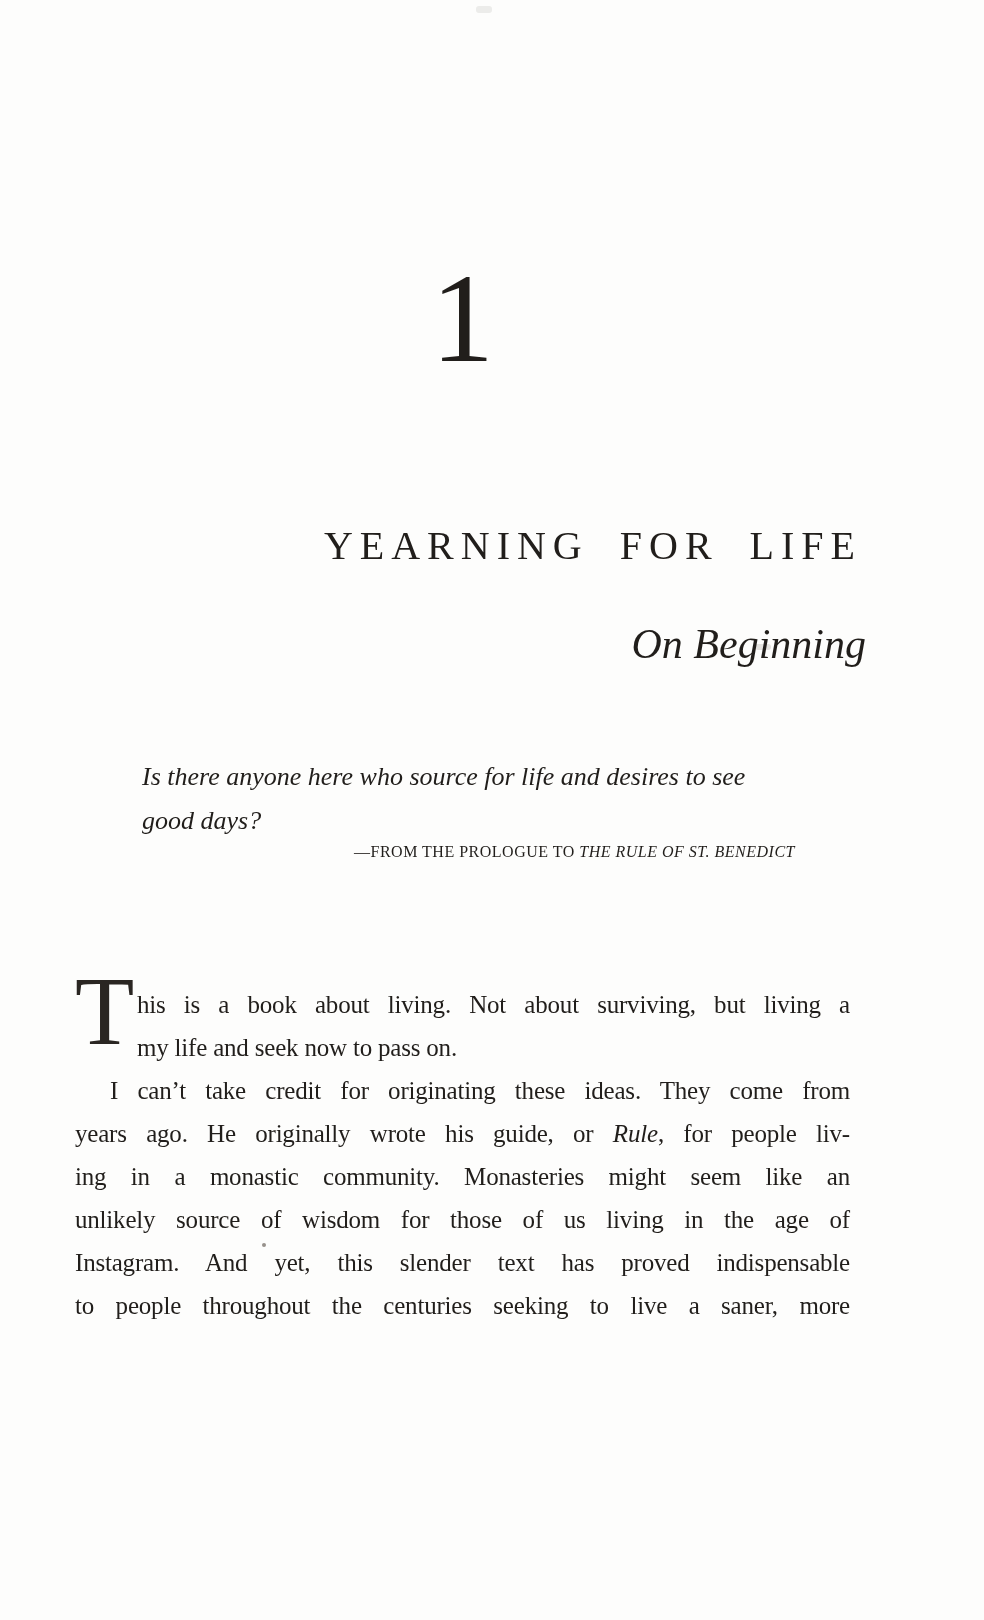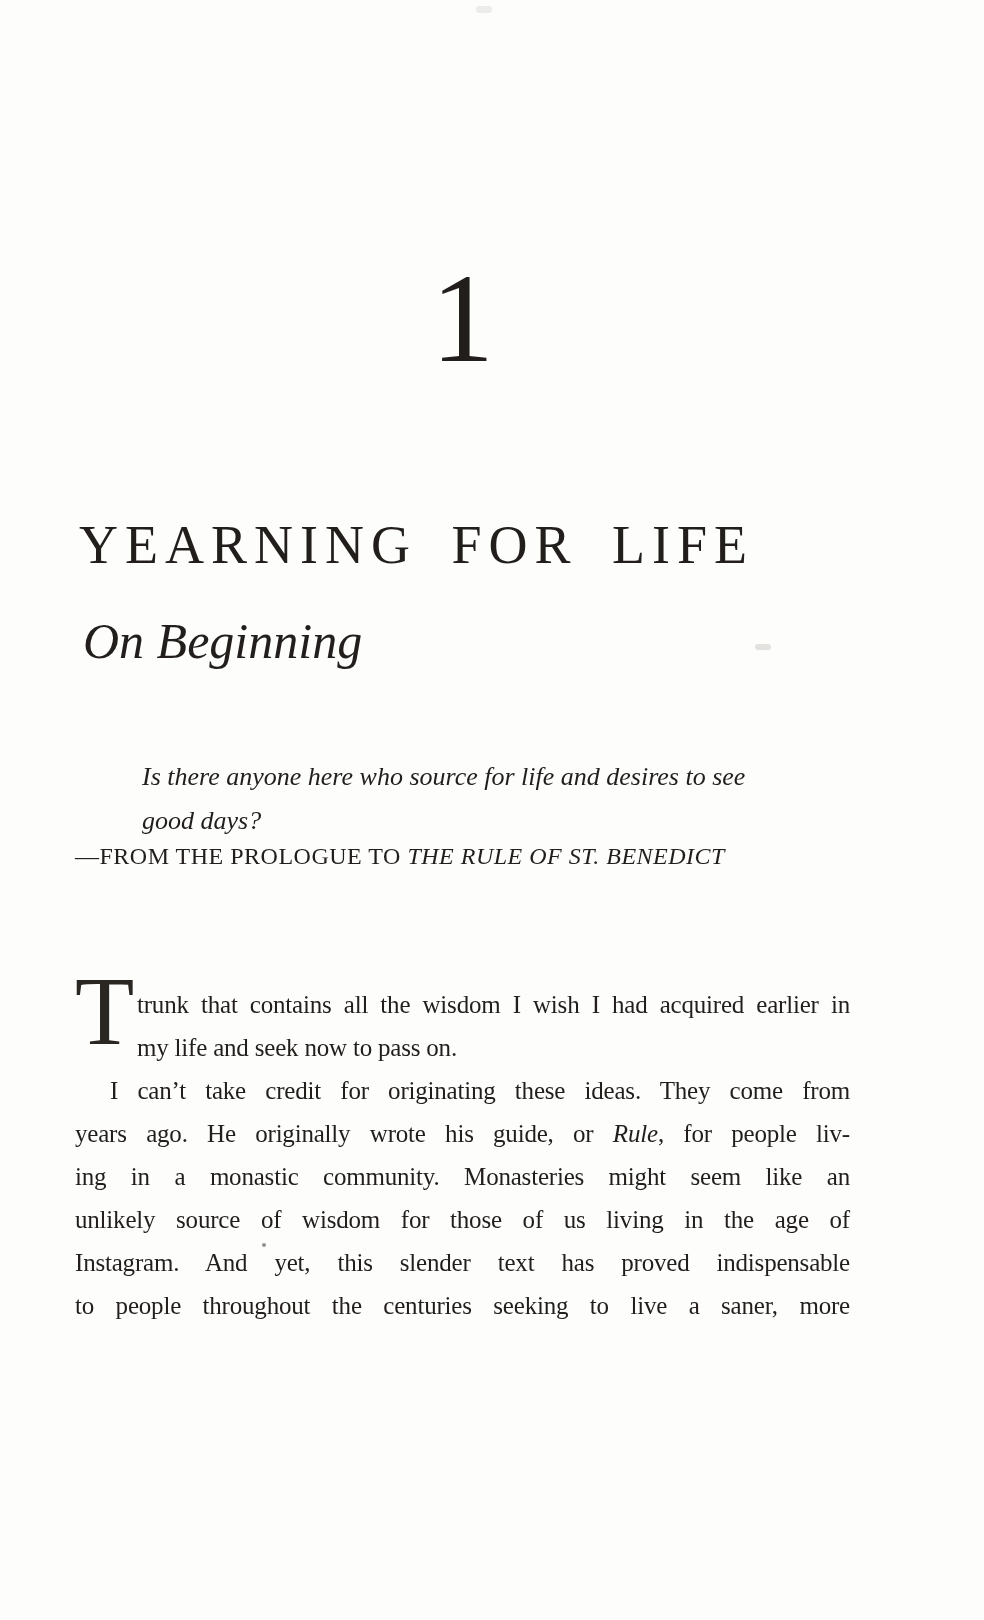--- a/index.html
+++ b/index.html
@@ -31,57 +31,58 @@
     text-align: center;
     font-size: 126px;
     line-height: 1;
     font-weight: normal;
   }
   .chapter-title {
     position: absolute;
     top: 514px;
     left: 0;
     width: 100%;
-    margin: 4px;
-    text-align: left;
-    font-size: 54px;
+    margin: 12px;
+    text-align: right;
+    font-size: 40px;
     font-weight: normal;
     letter-spacing: 7px;
     word-spacing: 14px;
     line-height: 1;
     white-space: nowrap;
   }
   .chapter-subtitle {
     position: absolute;
     top: 604px;
     left: 0;
     width: 100%;
-    margin: 8px;
-    text-align: left;
-    font-size: 50px;
+    margin: 16px;
+    text-align: right;
+    font-size: 42px;
     font-style: italic;
     font-weight: normal;
   }
   .epigraph {
     position: absolute;
     top: 755px;
     left: 67px;
     width: 700px;
     font-style: italic;
     font-size: 26px;
     line-height: 44px;
   }
   .attribution {
     position: absolute;
     top: 843px;
     left: 0;
     width: 775px;
     box-sizing: border-box;
     padding-right: 55px;
-    font-size: 24px;
+    text-align: right;
+    font-size: 16px;
     letter-spacing: 0.5px;
     line-height: 1.15;
   }
   .attribution em { font-style: italic; }
   .body-text {
     position: absolute;
     top: 983px;
     left: 0;
     width: 775px;
     font-size: 25px;
@@ -138,21 +139,21 @@
       <div class="epigraph-line">Is there anyone here who source for life and desires to see</div>
       <div class="epigraph-line">good days?</div>
     </div>
 
     <div class="attribution"><span>—FROM THE PROLOGUE TO </span><em>THE RULE OF ST. BENEDICT</em></div>
 
     <div class="body-text">
 
       <div class="para">
         <span class="dropcap">T</span>
-        <div class="bline">trunk that contains all the wisdom I wish I had acquired earlier in</div>
+        <div class="bline">his is a book about living. Not about surviving, but living a</div>
         <div class="bline end">my life and seek now to pass on.</div>
       </div>
 
       <div class="para">
         <div class="bline indent">I can’t take credit for originating these ideas. They come from</div>
         <div class="bline"><span>years ago. He originally wrote his guide, or </span><em>Rule</em><span>, for people liv-</span></div>
         <div class="bline">ing in a monastic community. Monasteries might seem like an</div>
         <div class="bline">unlikely source of wisdom for those of us living in the age of</div>
         <div class="bline">Instagram. And yet, this slender text has proved indispensable</div>
         <div class="bline">to people throughout the centuries seeking to live a saner, more</div>

